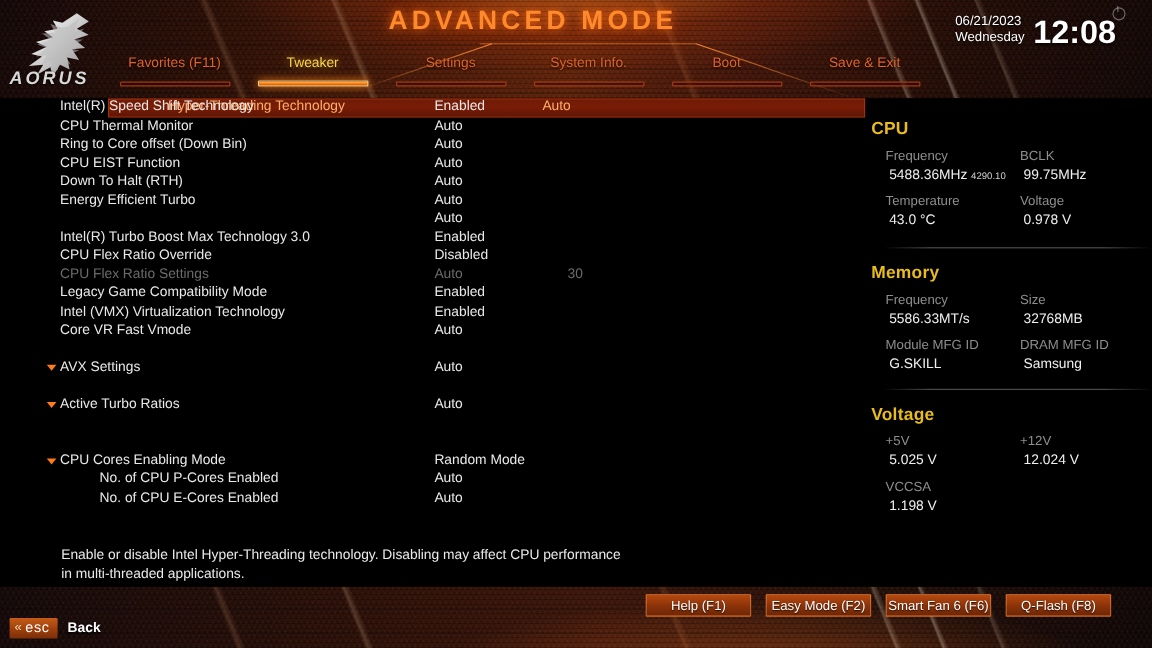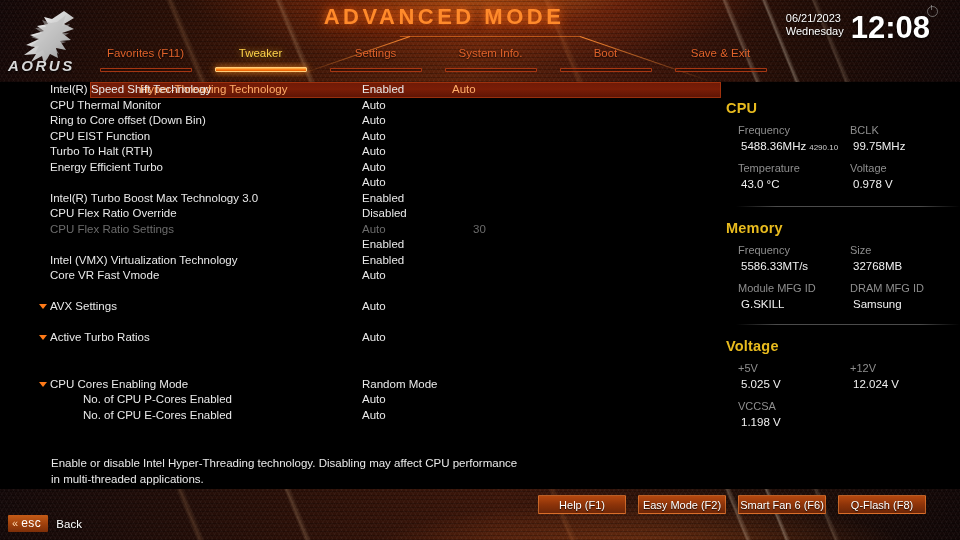--- a/index.html
+++ b/index.html
@@ -113,21 +113,21 @@
     line-height: 13px;
     padding-bottom: 3px;
   }
   #dt-date, #dt-day {
     font-size: 11px;
     color: #ffffff;
     display: block;
     text-shadow: 0 1px 2px #000;
   }
   #dt-time {
-    font-size: 31px;
+    font-size: 27px;
     font-weight: bold;
     color: #ffffff;
     line-height: 27px;
     letter-spacing: 0px;
     text-shadow: 0 1px 3px #000;
   }
   #power-icon {
     position: absolute;
     right: 22px; top: 6px;
     width: 9px; height: 9px;
@@ -369,21 +369,21 @@
   }
   #esc-label {
     font-size: 12px;
     color: #ffffff;
     line-height: 17px;
     letter-spacing: .5px;
   }
   #back-label {
     margin-left: 8px;
     font-size: 11.5px;
-    font-weight: normal;
+    font-weight: bold;
     color: #ffffff;
     text-shadow: 0 1px 2px #000;
   }
 </style>
 </head>
 <body>
 
 <div id="screen">
 
   <div id="header">
@@ -461,21 +461,21 @@
         </div>
         <div class="srow">
           <span class="s-name">Ring to Core offset (Down Bin)</span>
           <span class="s-val">Auto</span>
         </div>
         <div class="srow">
           <span class="s-name">CPU EIST Function</span>
           <span class="s-val">Auto</span>
         </div>
         <div class="srow">
-          <span class="s-name">Turbo To Halt (RTH)</span>
+          <span class="s-name">Down To Halt (RTH)</span>
           <span class="s-val">Auto</span>
         </div>
         <div class="srow">
           <span class="s-name">Energy Efficient Turbo</span>
           <span class="s-val">Auto</span>
         </div>
         <div class="srow">
           <span class="s-val">Auto</span>
         </div>
         <div class="srow">
@@ -485,20 +485,21 @@
         <div class="srow">
           <span class="s-name">CPU Flex Ratio Override</span>
           <span class="s-val">Disabled</span>
         </div>
         <div class="srow dim">
           <span class="s-name">CPU Flex Ratio Settings</span>
           <span class="s-val">Auto</span>
           <span class="s-extra">30</span>
         </div>
         <div class="srow">
+          <span class="s-name">Legacy Game Compatibility Mode</span>
           <span class="s-val">Enabled</span>
         </div>
         <div class="srow">
           <span class="s-name">Intel (VMX) Virtualization Technology</span>
           <span class="s-val">Enabled</span>
         </div>
         <div class="srow">
           <span class="s-name">Core VR Fast Vmode</span>
           <span class="s-val">Auto</span>
         </div>

